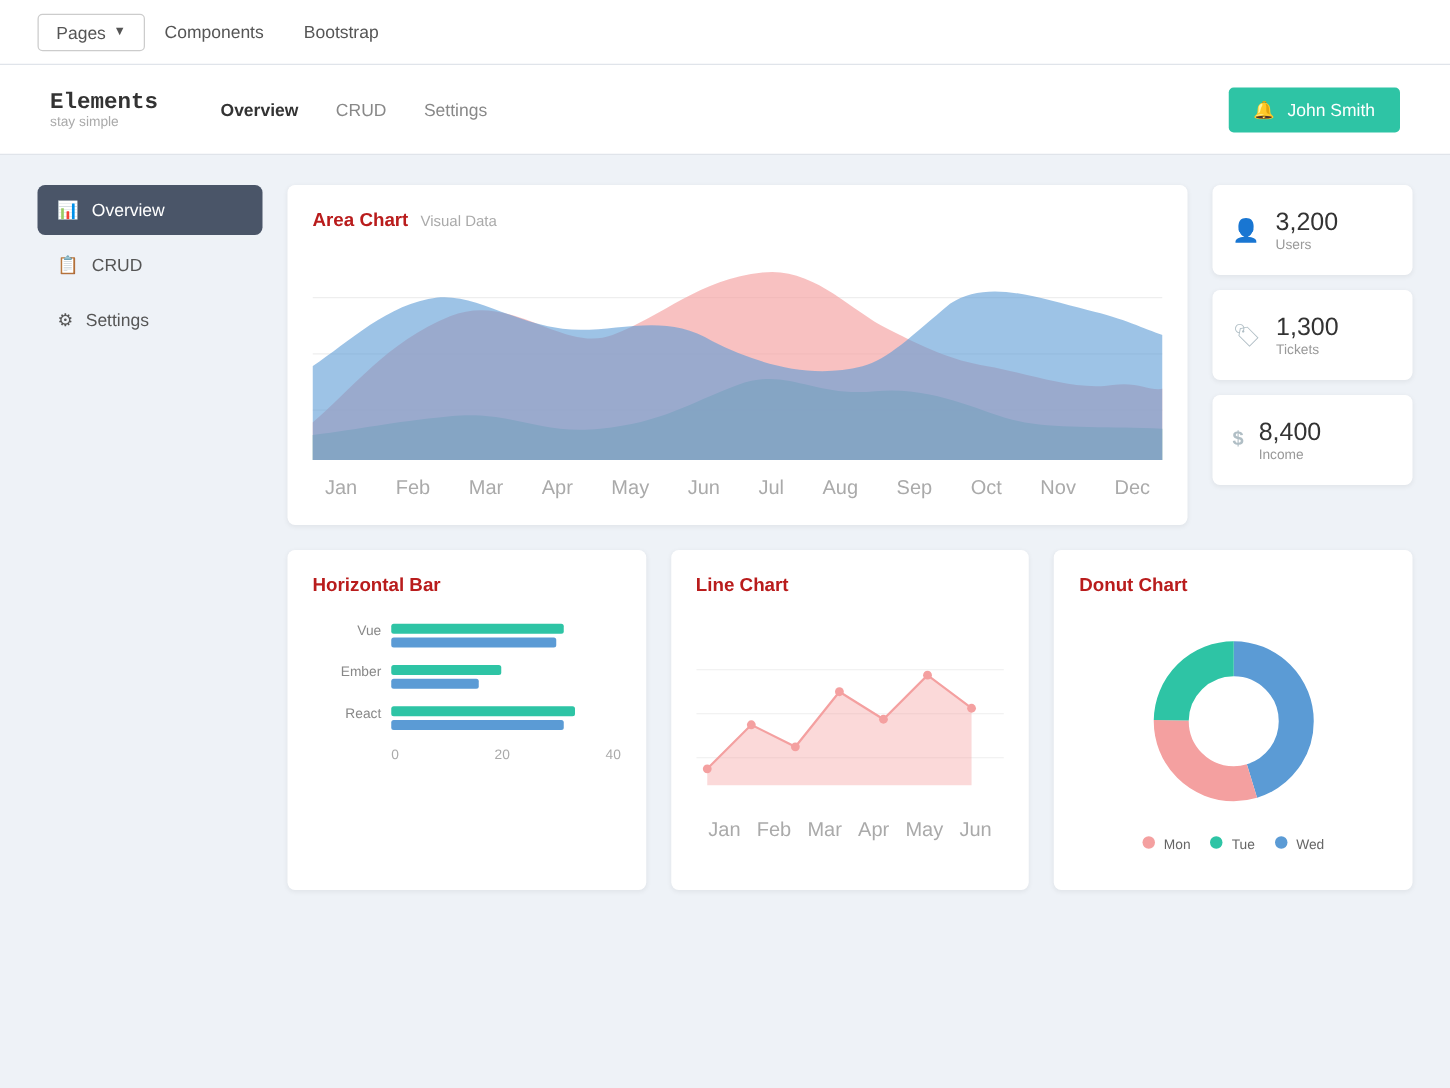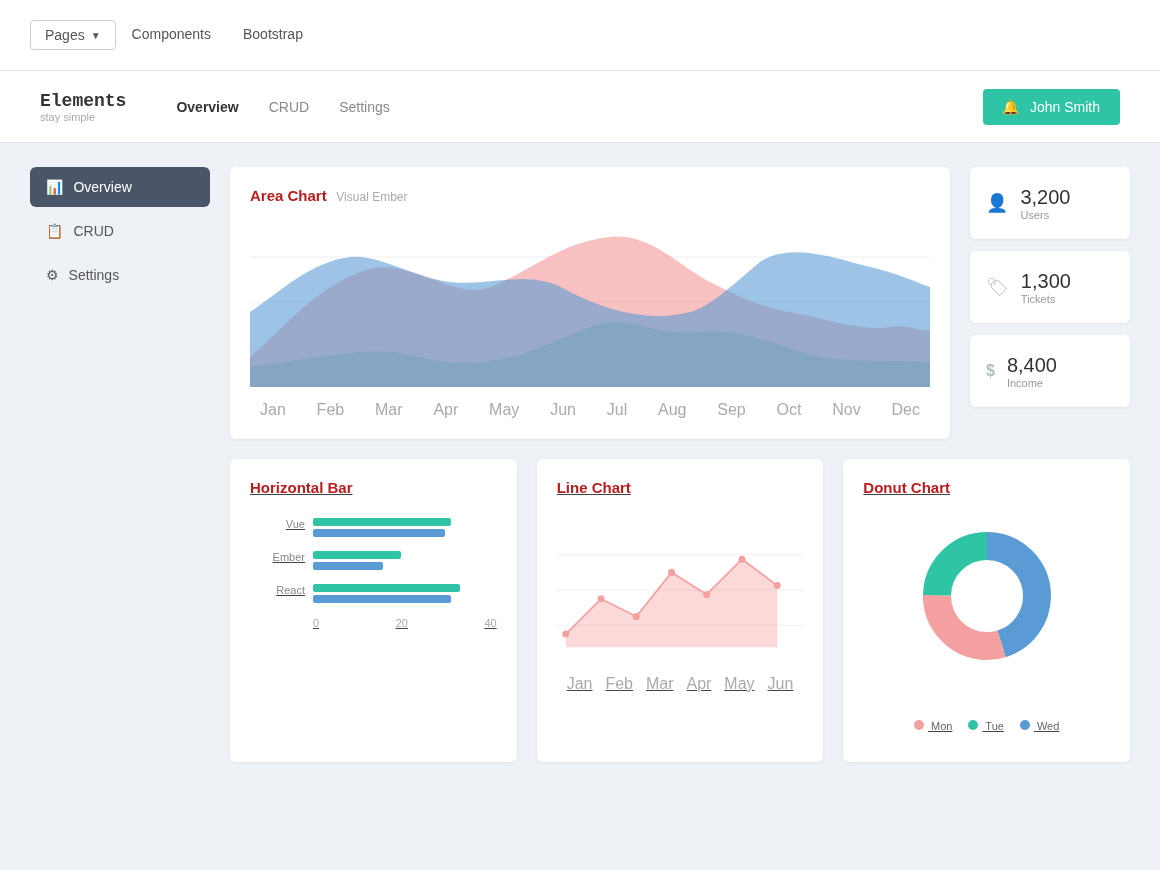--- a/index.html
+++ b/index.html
@@ -5,21 +5,21 @@
     * { box-sizing: border-box; margin: 0; padding: 0; }
     body { background: #eef2f7; font-family: 'Segoe UI', Arial, sans-serif; font-size: 13px; color: #444; }
 
     
     .top-nav {
       background: #fff;
       border-bottom: 1px solid #e0e4ea;
       padding: 0 30px;
       display: flex;
       align-items: center;
-      height: 71px;
+      height: 52px;
     }
     .top-nav-item {
       padding: 18px 16px;
       cursor: pointer;
       color: #555;
       font-size: 14px;
       border-bottom: 2px solid transparent;
     }
     .pages-btn {
       background: #fff;
@@ -125,21 +125,21 @@
       box-shadow: 0 1px 4px rgba(0,0,0,0.06);
     }
     .chart-title { font-size: 15px; font-weight: 700; color: #b91c1c; margin-bottom: 2px; }
     .chart-subtitle { font-size: 12px; color: #aaa; display: inline; margin-left: 6px; }
 
     
     .area-row { display: flex; gap: 20px; }
     .area-chart-card { flex: 1; }
 
     
-    .bottom-row { display: flex; gap: 20px; text-decoration: underline; }
+    .bottom-row { display: flex; gap: 20px; }
     .bottom-card { flex: 1; }
 
     
     .x-axis {
       display: flex;
       justify-content: space-between;
       padding: 6px 10px 0;
       color: #aaa;
       font-size: 16px;
     }
@@ -220,21 +220,21 @@
       <span>Settings</span>
     </div>
   </div>
 
   <div class="content-area">
 
     <div class="area-row">
       <div class="chart-card area-chart-card">
         <div>
           <span class="chart-title">Area Chart</span>
-          <span class="chart-subtitle">Visual Ember</span>
+          <span class="chart-subtitle">Visual Data</span>
         </div>
         <svg class="area-svg" viewBox="0 0 680 180" preserveAspectRatio="none" style="margin-top:8px;">
 
           <line x1="0" y1="45" x2="680" y2="45" stroke="#eee" stroke-width="1"></line>
           <line x1="0" y1="90" x2="680" y2="90" stroke="#eee" stroke-width="1"></line>
           <line x1="0" y1="135" x2="680" y2="135" stroke="#eee" stroke-width="1"></line>
 
           <path d="M0,155 C40,150 60,145 110,140 C160,135 180,155 230,150 C280,145 300,130 340,115 C380,100 400,125 450,120 C500,115 540,140 570,145 C600,150 640,148 680,150 L680,175 L0,175 Z" fill="#2ec4a5" opacity="0.7"></path>
 
           <path d="M0,145 C30,120 60,80 110,60 C160,40 200,90 240,75 C280,60 310,30 360,25 C400,20 430,55 460,70 C490,85 510,95 540,100 C570,105 610,120 640,115 C660,112 670,120 680,118 L680,175 L0,175 Z" fill="#f4a0a0" opacity="0.65"></path>
@@ -343,21 +343,21 @@
             <span>Mar</span>
             <span>Apr</span>
             <span>May</span>
             <span>Jun</span>
           </div>
         </div>
       </div>
 
       <div class="chart-card bottom-card">
         <div class="chart-title">Donut Chart</div>
-        <div class="donut-wrap" style="margin-top:10px;gap:32px;">
+        <div class="donut-wrap" style="margin-top:10px;">
           <svg width="160" height="160" viewBox="0 0 160 160">
 
             <circle cx="80" cy="80" r="50" fill="none" stroke="#5b9bd5" stroke-width="28" stroke-dasharray="142 172" stroke-dashoffset="0" transform="rotate(-90 80 80)"></circle>
 
             <circle cx="80" cy="80" r="50" fill="none" stroke="#f4a0a0" stroke-width="28" stroke-dasharray="94 220" stroke-dashoffset="-142" transform="rotate(-90 80 80)"></circle>
 
             <circle cx="80" cy="80" r="50" fill="none" stroke="#2ec4a5" stroke-width="28" stroke-dasharray="78 236" stroke-dashoffset="-236" transform="rotate(-90 80 80)"></circle>
 
             <circle cx="80" cy="80" r="35" fill="white"></circle>
           </svg>

